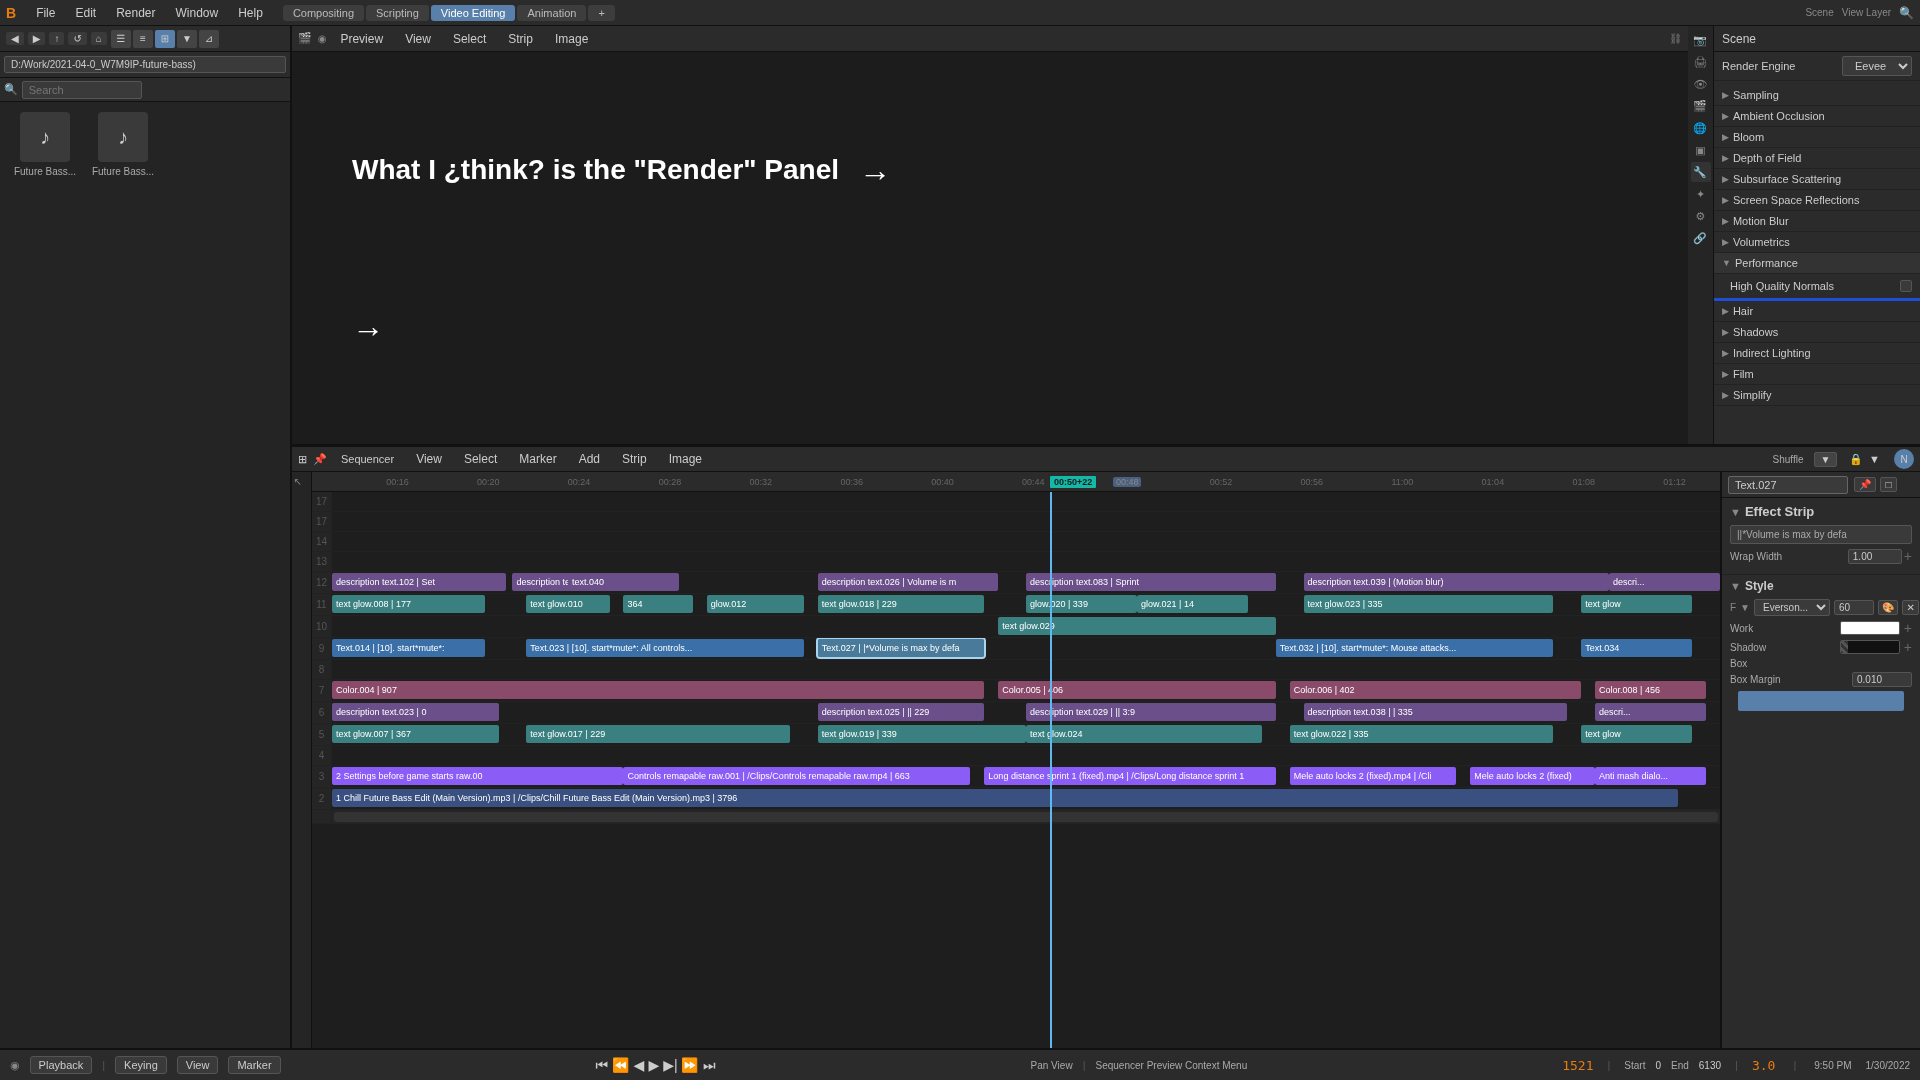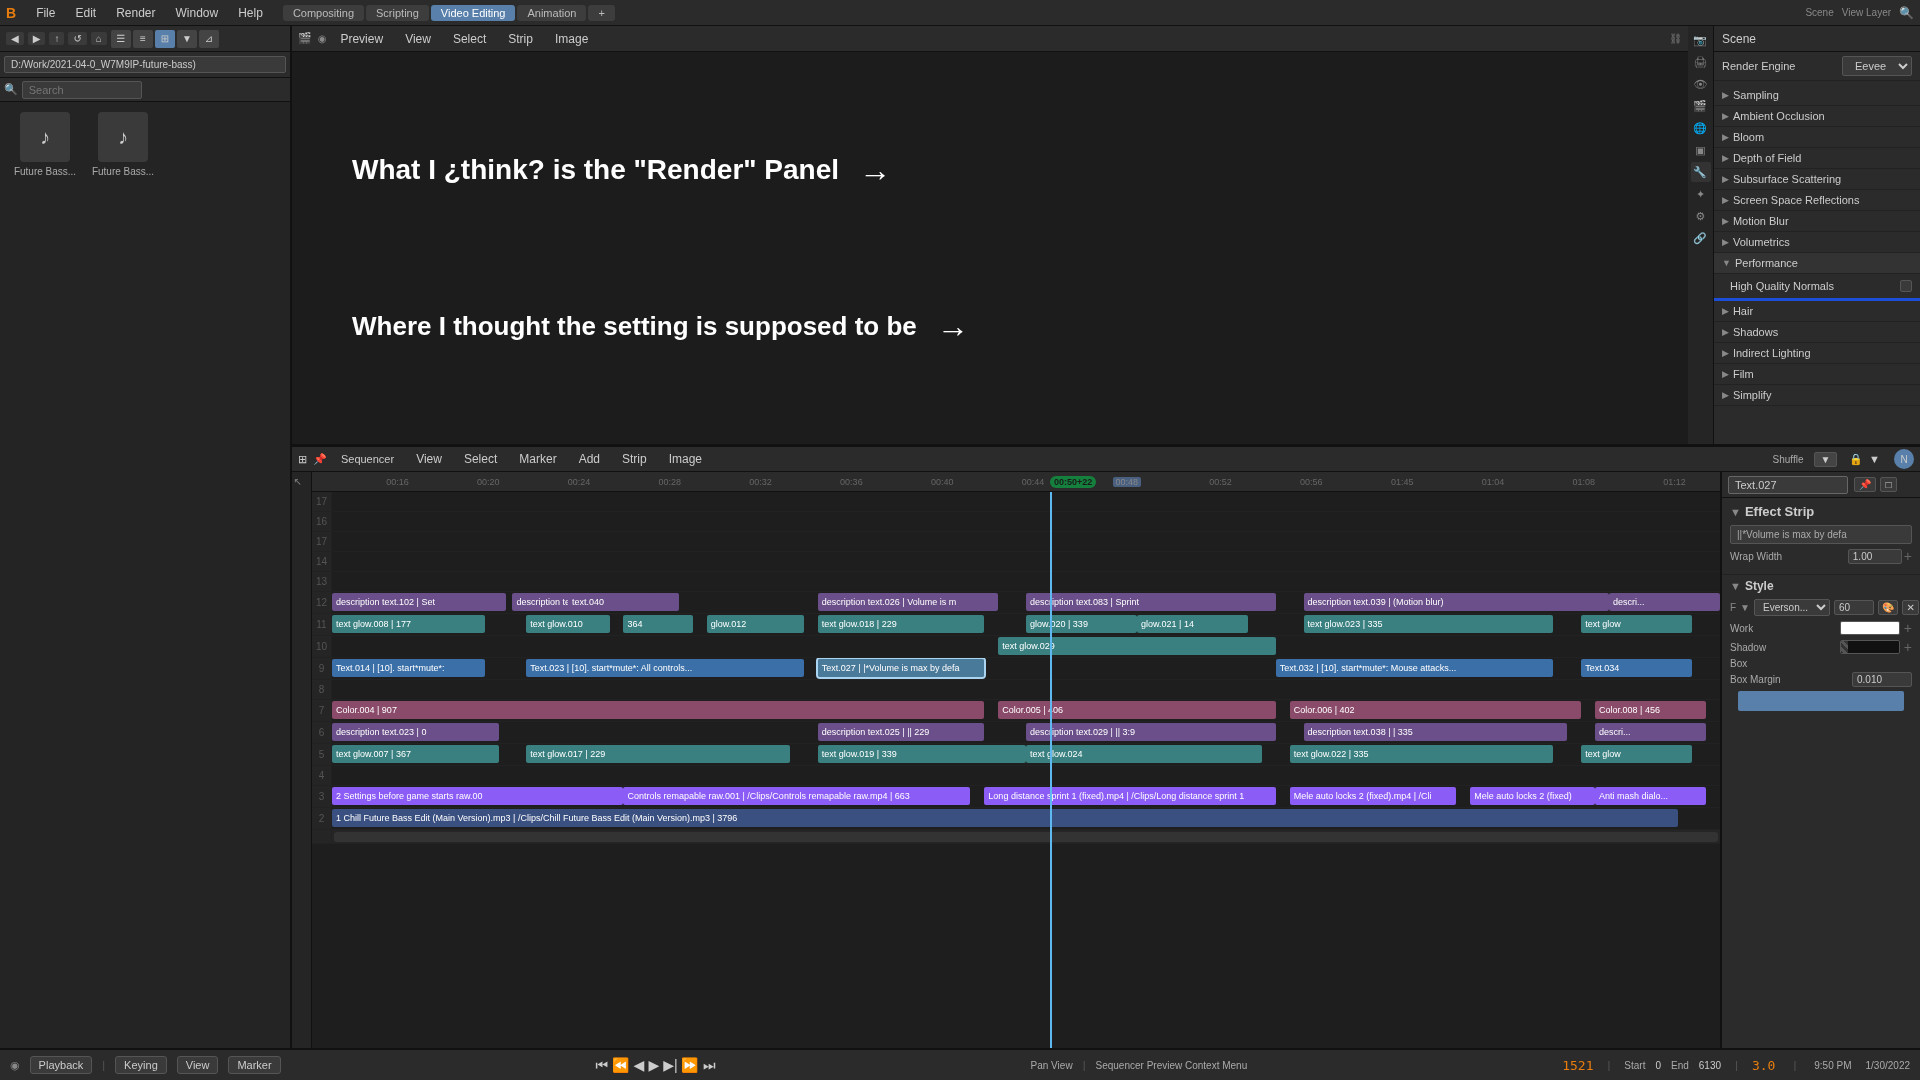--- a/index.html
+++ b/index.html
@@ -632,21 +632,20 @@
             <span style="font-size:10px;color:#888;">⛓</span>
           </div>
 
           <div class="preview-content">
             <div class="preview-text-overlay">
               <div class="preview-heading">
                 <span>What I ¿think? is the "Render" Panel</span>
                 <span class="arrow-right">→</span>
               </div>
               <div class="preview-subheading">
-                <span>Where I thought the setting is supposed to be</span>
                 <span class="arrow-right">→</span>
               </div>
             </div>
           </div>
         </div>
 
         <div style="display:flex;">
 
           <div class="props-icons-bar">
             <div class="props-icon">📷</div>
@@ -767,55 +766,51 @@
         <div style="display:flex; flex:1; overflow:hidden;">
 
           <div class="seq-left-tools">
             <div style="width:16px;height:16px;font-size:10px;color:#888;cursor:pointer;">↖</div>
           </div>
 
           <div class="timeline-area">
 
             <div class="seq-timeline-ruler" style="padding-left:20px; position:relative;">
 
-              <div style="position:absolute;left:calc(20px + 51%);background:#15803d;color:#1a1a1a;font-size:9px;padding:1px 4px;border-radius:6px;z-index:10;font-weight:bold;">00:50+22</div>
+              <div style="position:absolute;left:calc(20px + 51%);background:#14b8a6;color:#1a1a1a;font-size:9px;padding:1px 4px;border-radius:1px;z-index:10;font-weight:bold;">00:50+22</div>
               <div style="display:flex;width:100%;padding-left:20px;gap:0;">
                 <div style="flex:1;display:flex;justify-content:space-around;">
                   <span style="font-size:9px;color:#666;">00:16</span>
                   <span style="font-size:9px;color:#666;">00:20</span>
                   <span style="font-size:9px;color:#666;">00:24</span>
                   <span style="font-size:9px;color:#666;">00:28</span>
                   <span style="font-size:9px;color:#666;">00:32</span>
                   <span style="font-size:9px;color:#666;">00:36</span>
                   <span style="font-size:9px;color:#666;">00:40</span>
                   <span style="font-size:9px;color:#666;">00:44</span>
                   <span style="font-size:9px;color:#888;background:#4a6080;padding:0 3px;border-radius:2px;">00:48</span>
                   <span style="font-size:9px;color:#666;">00:52</span>
                   <span style="font-size:9px;color:#666;">00:56</span>
-                  <span style="font-size:9px;color:#666;">01:45</span>
+                  <span style="font-size:9px;color:#666;">11:00</span>
                   <span style="font-size:9px;color:#666;">01:04</span>
                   <span style="font-size:9px;color:#666;">01:08</span>
                   <span style="font-size:9px;color:#666;">01:12</span>
                 </div>
               </div>
             </div>
 
             <div style="flex:1; overflow:hidden; position:relative;">
 
               <div style="position:absolute;left:calc(20px + 51%);top:0;width:2px;background:#5fb8f0;height:100%;z-index:10;pointer-events:none;"></div>
 
               <div class="track-row">
                 <div class="track-number">17</div>
                 <div class="track-content"></div>
               </div>
 
-              <div class="track-row">
-                <div class="track-number">16</div>
-                <div class="track-content"></div>
-              </div>
 
               <div class="track-row">
                 <div class="track-number">17</div>
                 <div class="track-content"></div>
               </div>
 
               <div class="track-row">
                 <div class="track-number">14</div>
                 <div class="track-content"></div>
               </div>

